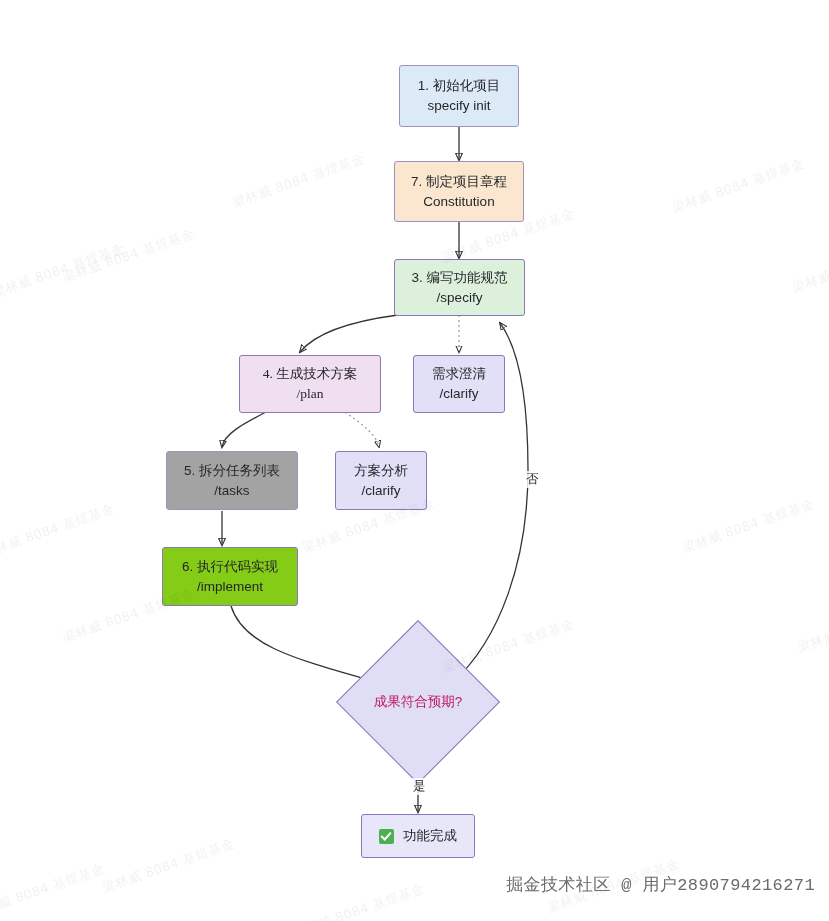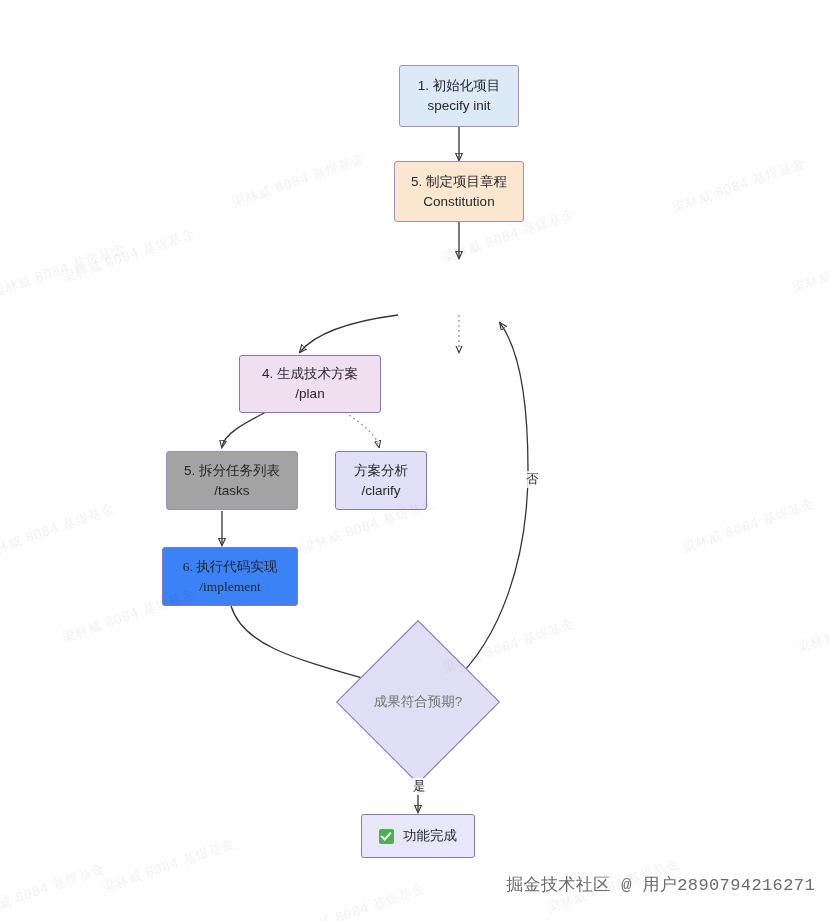--- a/index.html
+++ b/index.html
@@ -74,25 +74,25 @@
     line-height: 1.45;
     color: #26272b;
     font-size: 13.5px;
   }
   .node .l1 { display: block; }
   .node .l2 { display: block; }
 
   .n-init      { background: #dce9f7; border: 1.2px solid #9f90c4; }
   .n-const     { background: #fbe7cf; border: 1.2px solid #9f90c4; }
   .n-specify   { background: #dcf0dc; border: 1.2px solid #8878bb; }
-  .n-plan      { background: #f0dff0; border: 1.2px solid #8878bb; }
+  .n-plan      { background: #f0dff0; border: 1.2px solid #8878bb; font-family: Liberation Serif, serif; }
   .n-clarify   { background: #e2e0f7; border: 1.2px solid #8878bb; }
   .n-tasks     { background: #a3a3a3; border: 1.2px solid #9f90c4; }
   .n-analyze   { background: #e2e0f7; border: 1.2px solid #8878bb; }
-  .n-implement { background: #3b82f6; border: 1.2px solid #8878bb; font-family: Liberation Serif, serif; }
+  .n-implement { background: #84cc16; border: 1.2px solid #8878bb; }
   .n-done      { background: #e8e6f9; border: 1.2px solid #8878bb; }
 
   
   .diamond-wrap {
     position: absolute;
     z-index: 4;
   }
   .diamond-shape {
     position: absolute;
     left: 0; top: 0;
@@ -104,21 +104,21 @@
     box-sizing: border-box;
   }
   .diamond-label {
     position: absolute;
     left: 0;
     top: 50%;
     width: 100%;
     transform: translateY(-50%);
     text-align: center;
     font-size: 13.5px;
-    color: #737373;
+    color: #be185d;
     z-index: 2;
   }
 
   .edge-label {
     position: absolute;
     z-index: 4;
     font-size: 12.5px;
     color: #26272b;
     background: rgba(255,255,255,0.82);
     padding: 0 2px;
@@ -217,30 +217,38 @@
 
     <path d="M 452 683 C 500 640, 528 560, 528 470 C 528 400, 520 350, 500 323" marker-end="url(#arrow)"></path>
   </svg>
 
   <div class="node n-init" style="left:399px; top:65px; width:120px; height:62px;">
     <span class="l1">1. 初始化项目</span>
     <span class="l2">specify init</span>
   </div>
 
   <div class="node n-const" style="left:394px; top:161px; width:130px; height:61px;">
-    <span class="l1">5. 制定项目章程</span>
+    <span class="l1">7. 制定项目章程</span>
     <span class="l2">Constitution</span>
   </div>
 
+  <div class="node n-specify" style="left:394px; top:259px; width:131px; height:57px;">
+    <span class="l1">3. 编写功能规范</span>
+    <span class="l2">/specify</span>
+  </div>
 
   <div class="node n-plan" style="left:239px; top:355px; width:142px; height:58px;">
     <span class="l1">4. 生成技术方案</span>
     <span class="l2">/plan</span>
   </div>
 
+  <div class="node n-clarify" style="left:413px; top:355px; width:92px; height:58px;">
+    <span class="l1">需求澄清</span>
+    <span class="l2">/clarify</span>
+  </div>
 
   <div class="node n-tasks" style="left:166px; top:451px; width:132px; height:59px;">
     <span class="l1">5. 拆分任务列表</span>
     <span class="l2">/tasks</span>
   </div>
 
   <div class="node n-analyze" style="left:335px; top:451px; width:92px; height:59px;">
     <span class="l1">方案分析</span>
     <span class="l2">/clarify</span>
   </div>

